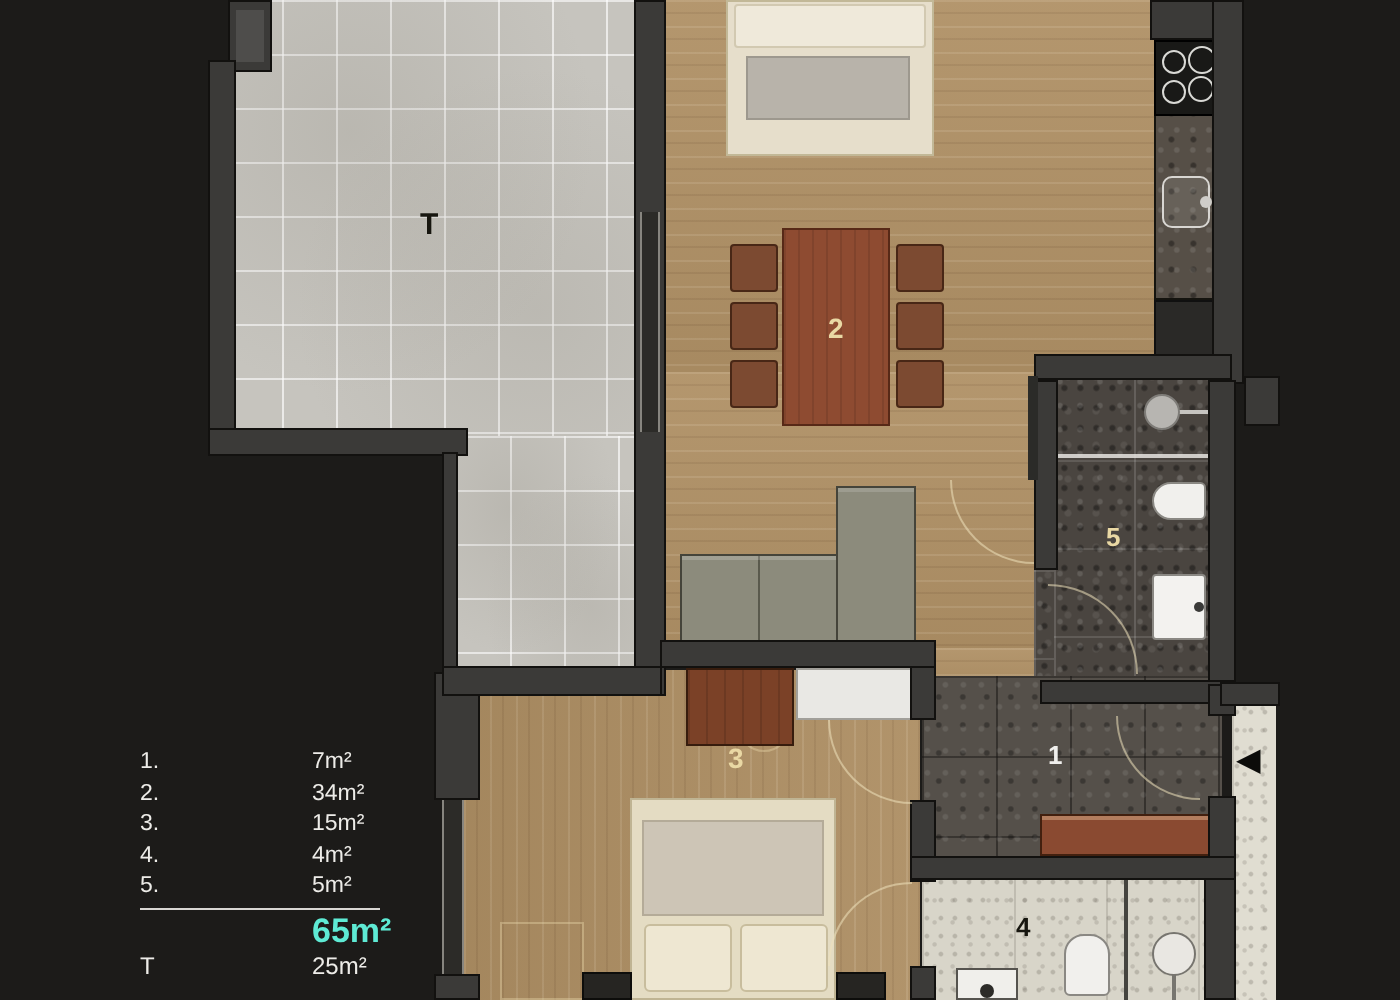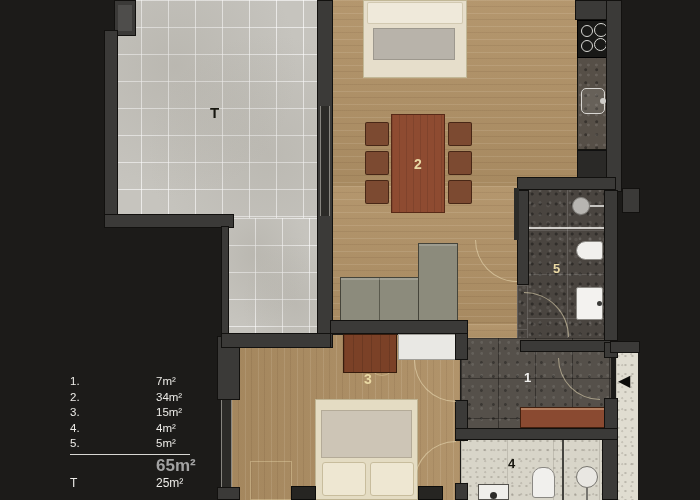--- a/index.html
+++ b/index.html
@@ -81,21 +81,21 @@
   .white{color:#f0efed;}
   .black{color:#17160f;}
   .burner{position:absolute; border:1.5px solid #d9d9d5; border-radius:50%; z-index:14; background:transparent;}
   .outline-ghost{position:absolute; border:1px solid rgba(232,216,170,.40); z-index:11; background:transparent;}
   
   #legend{position:absolute; left:70px; top:374px; width:128px; z-index:60; color:#edece8; font-size:11.5px;}
   #legend .lrow{display:flex; height:15.5px; line-height:15.5px;}
   #legend .lnum{width:86px;}
   #legend .larea{flex:1; text-align:left;}
   #legend .ldivider{border-top:1.5px solid #d8d7d3; margin:2px 0 1px 0; width:120px;}
-  #legend .ltotal{height:19px; line-height:19px; font-size:17px; font-weight:bold; color:#a3a3a3; padding-left:86px;}
+  #legend .ltotal{height:19px; line-height:19px; font-size:17px; font-weight:bold; color:#5eead4; padding-left:86px;}
   #legend .trow{height:16px; line-height:16px; font-size:12px;}
 </style>
 </head>
 <body>
 
 <div id="stage">
 
   <div class="floor tile-terrace" style="left:114px; top:0; width:205px; height:220px;"></div>
   <div class="floor tile-terrace" style="left:228px; top:218px; width:90px; height:122px;"></div>
 

